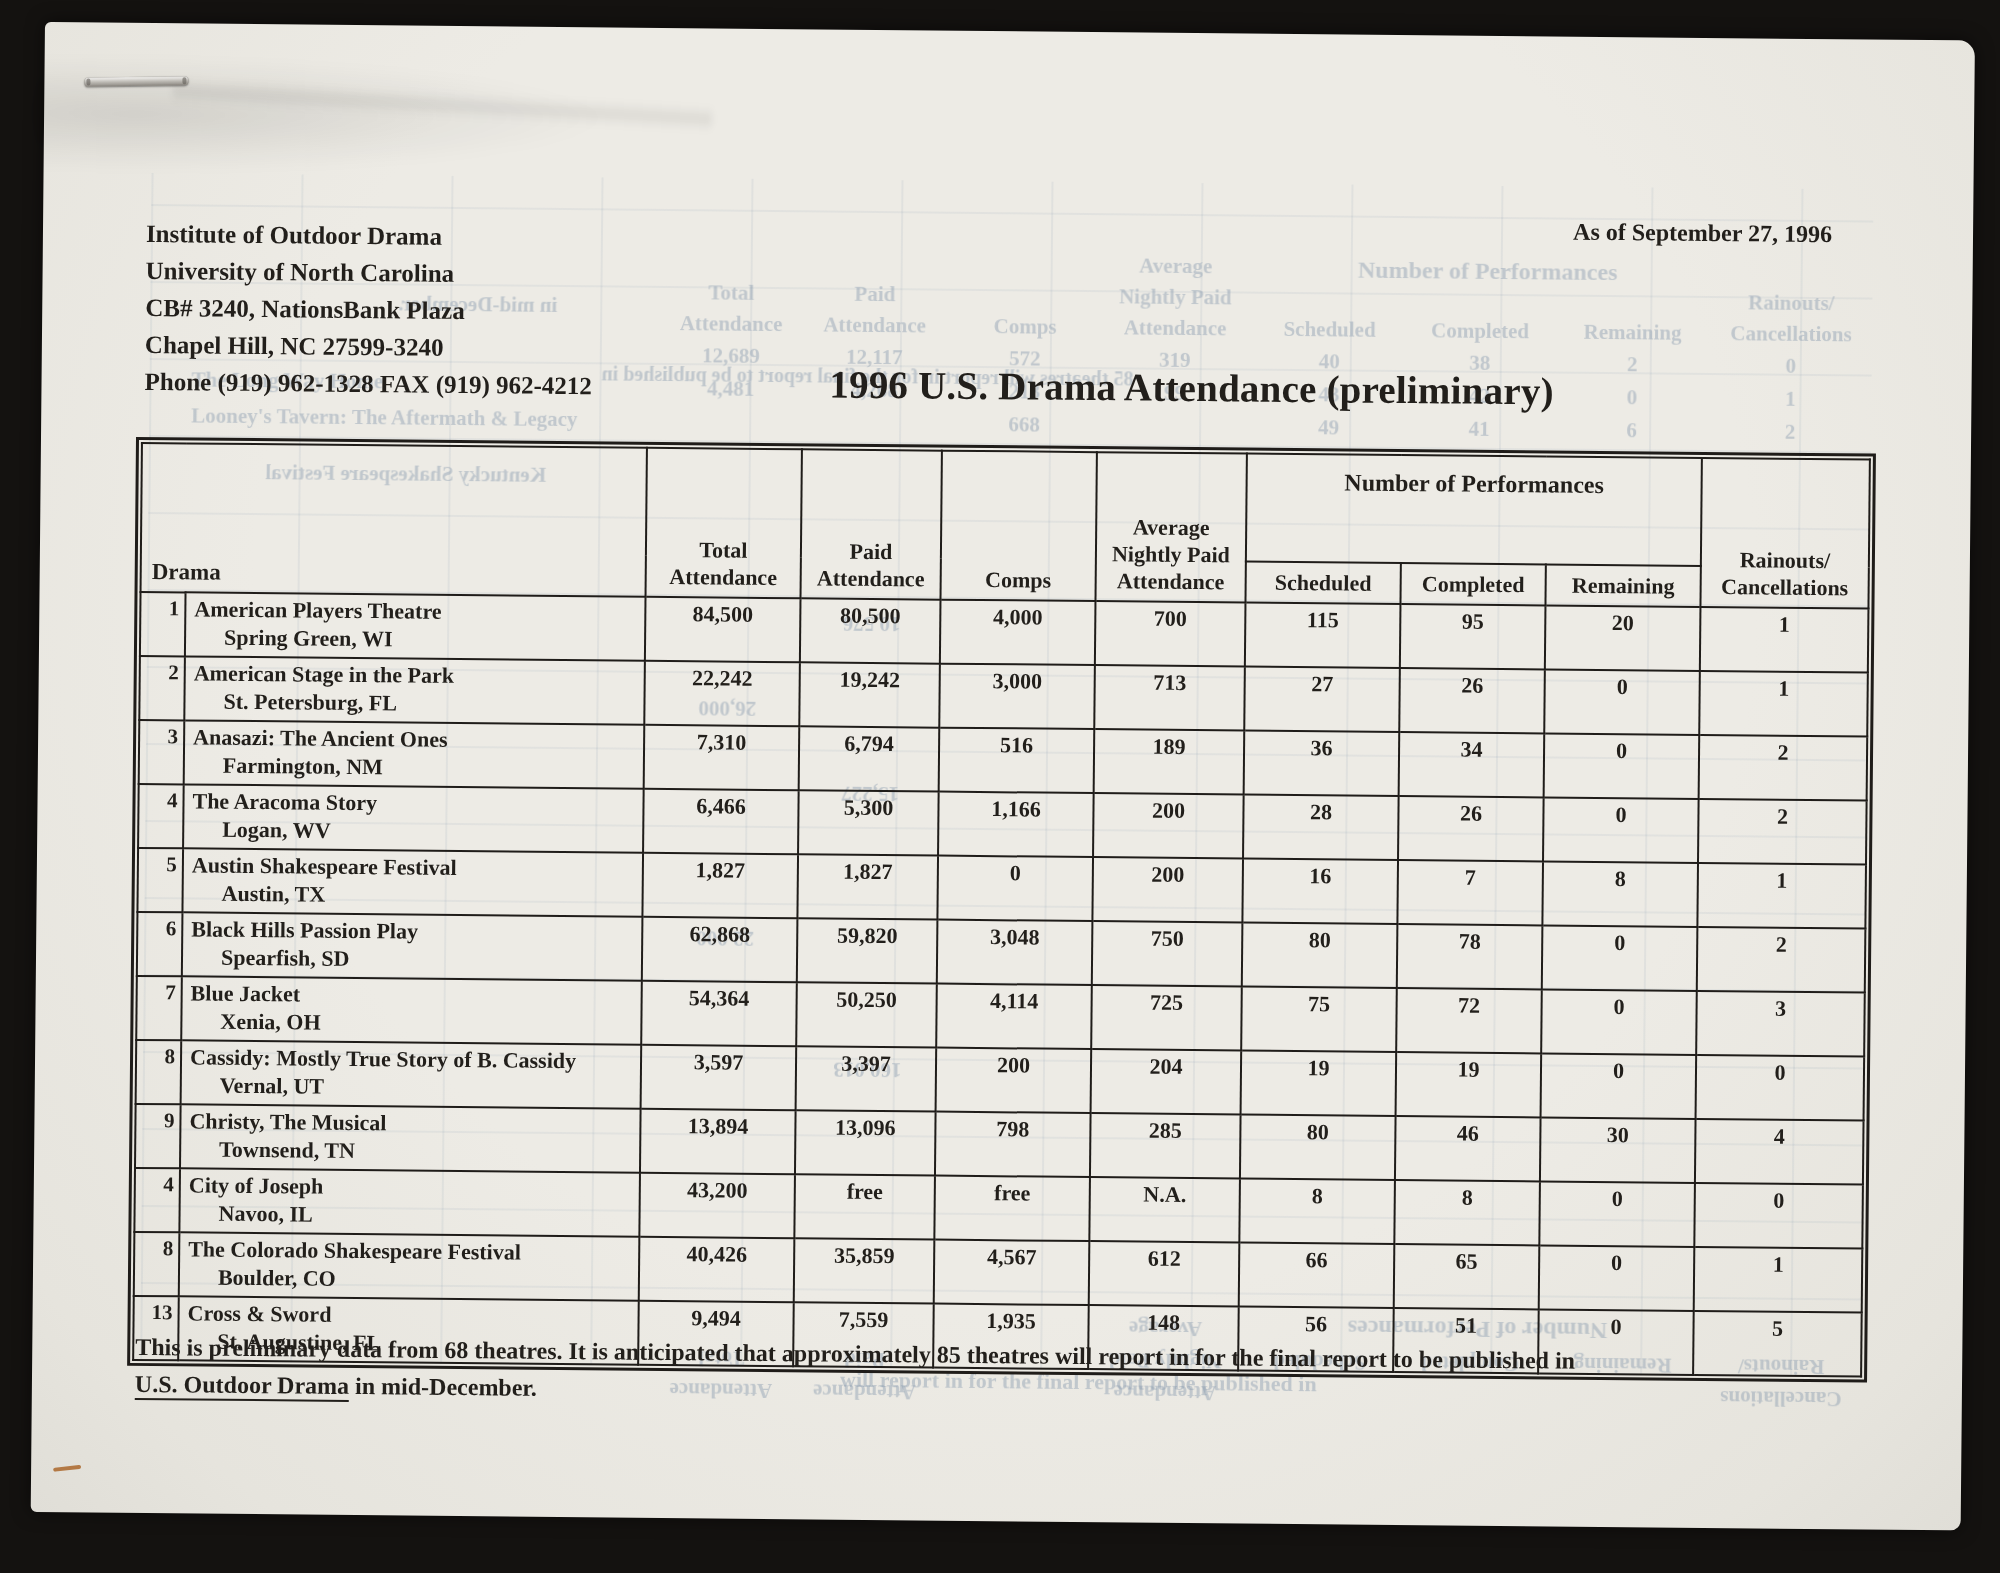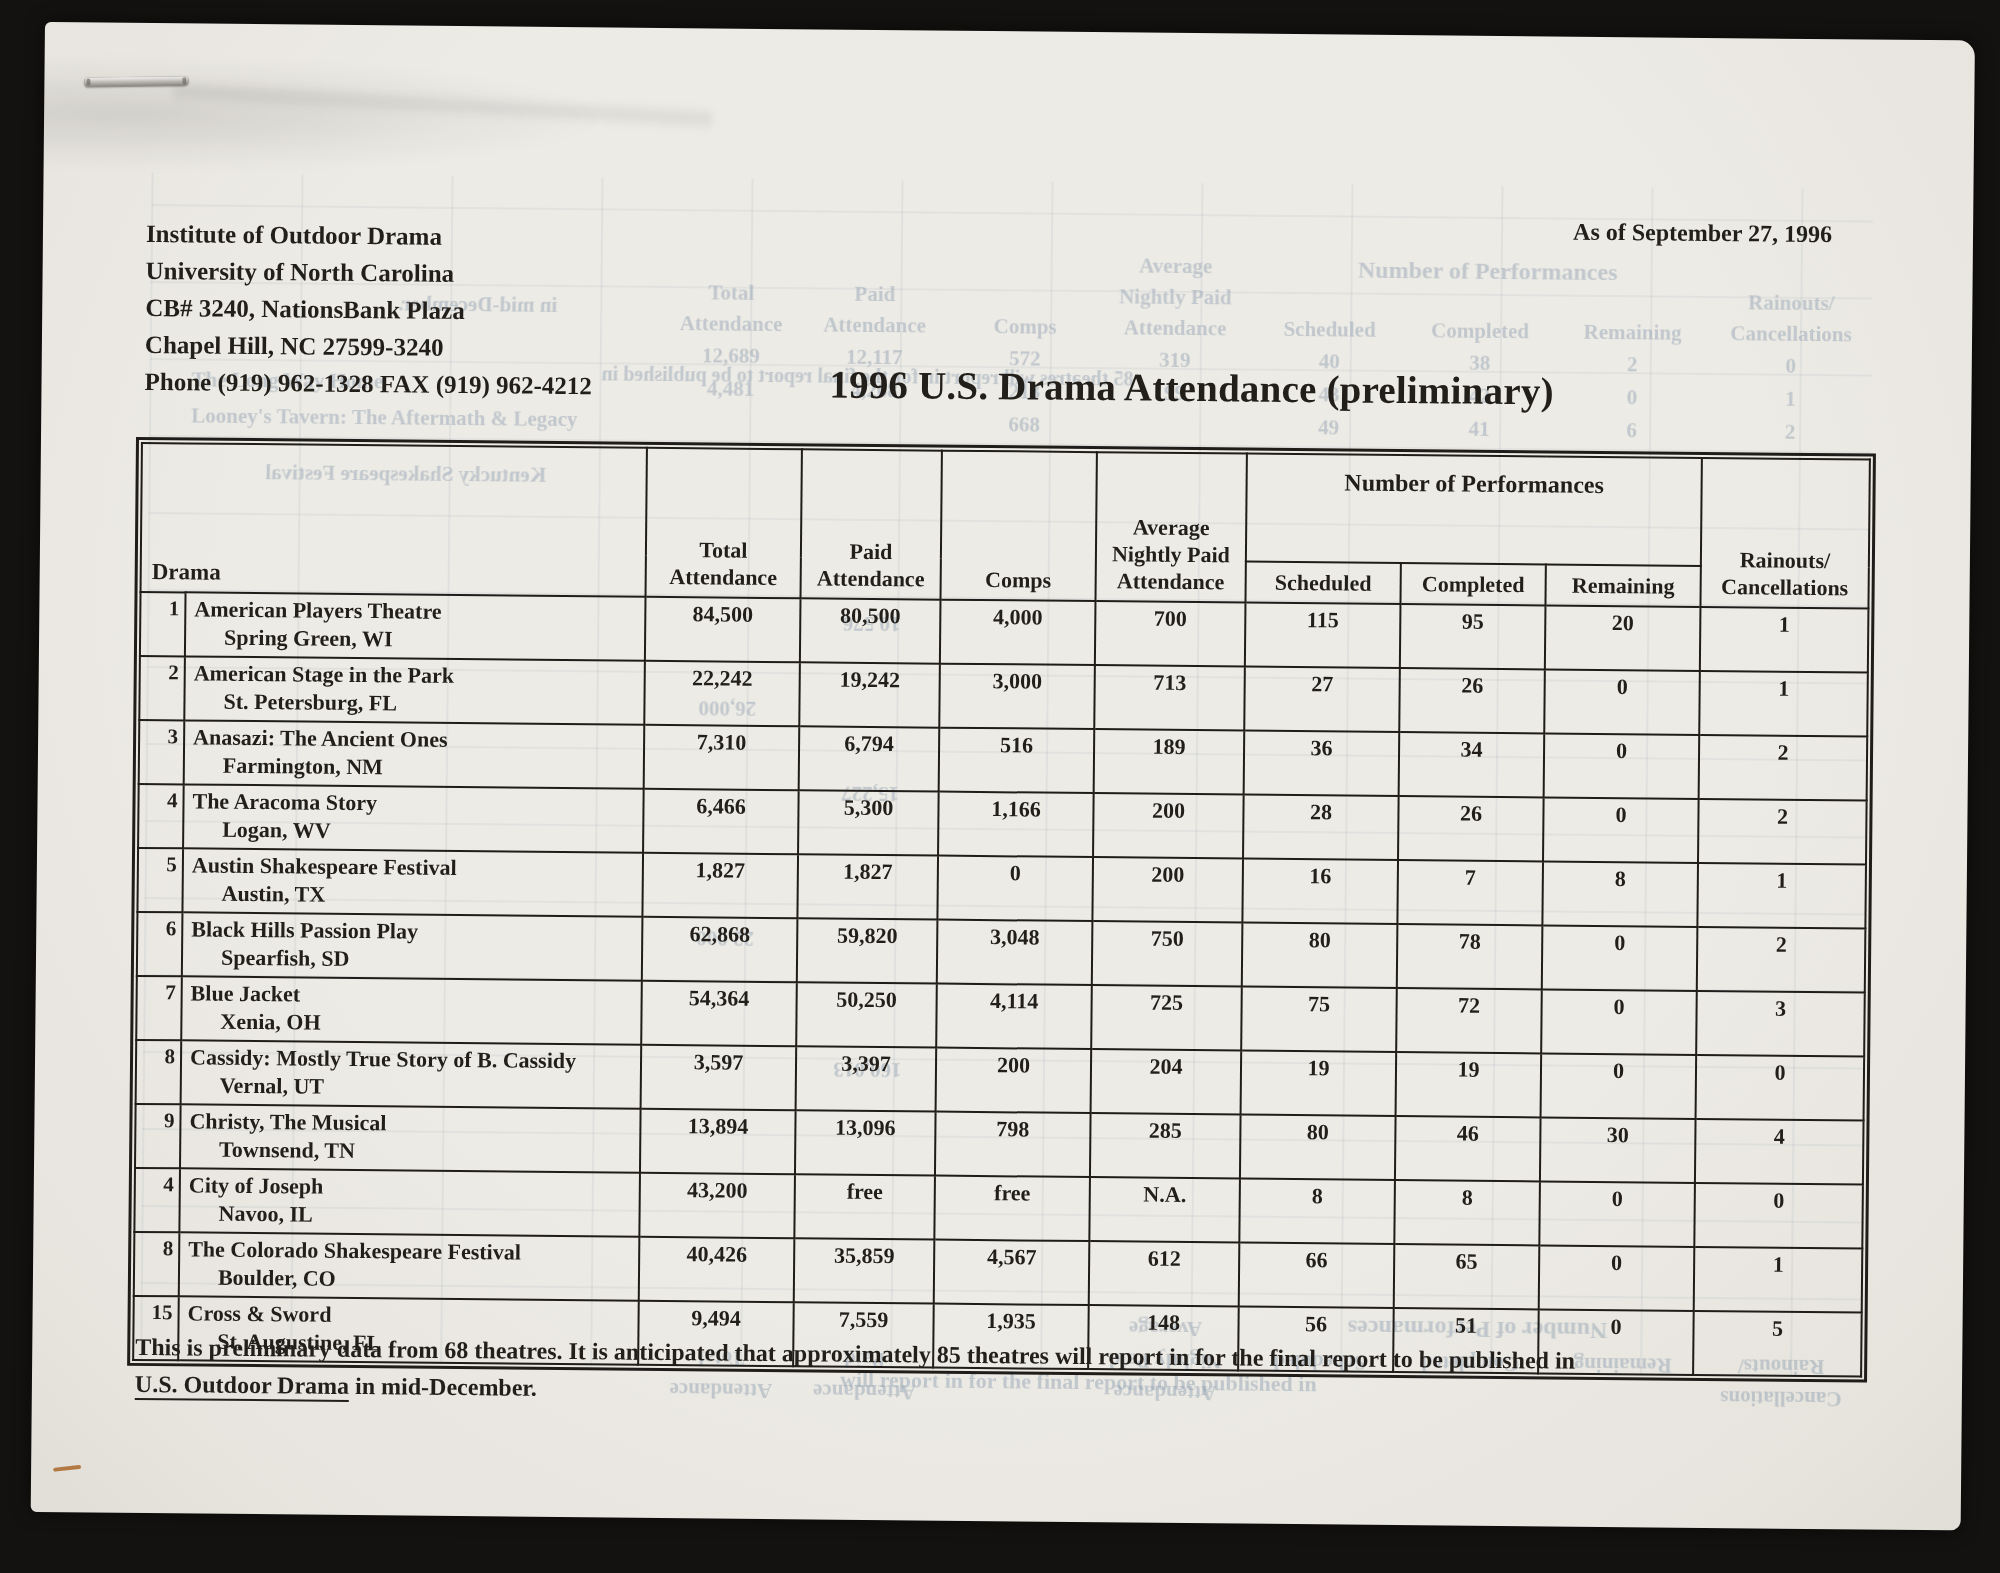--- a/index.html
+++ b/index.html
@@ -372,21 +372,21 @@
             <td class="td-val">40,426</td>
             <td class="td-val">35,859</td>
             <td class="td-val">4,567</td>
             <td class="td-val">612</td>
             <td class="td-val">66</td>
             <td class="td-val">65</td>
             <td class="td-val">0</td>
             <td class="td-val">1</td>
           </tr>
           <tr>
-            <td class="td-num">15</td>
+            <td class="td-num">13</td>
             <td class="td-name">
               <div class="name">Cross &amp; Sword</div>
               <div class="city">St. Augustine, FL</div>
             </td>
             <td class="td-val">9,494</td>
             <td class="td-val">7,559</td>
             <td class="td-val">1,935</td>
             <td class="td-val">148</td>
             <td class="td-val">56</td>
             <td class="td-val">51</td>

